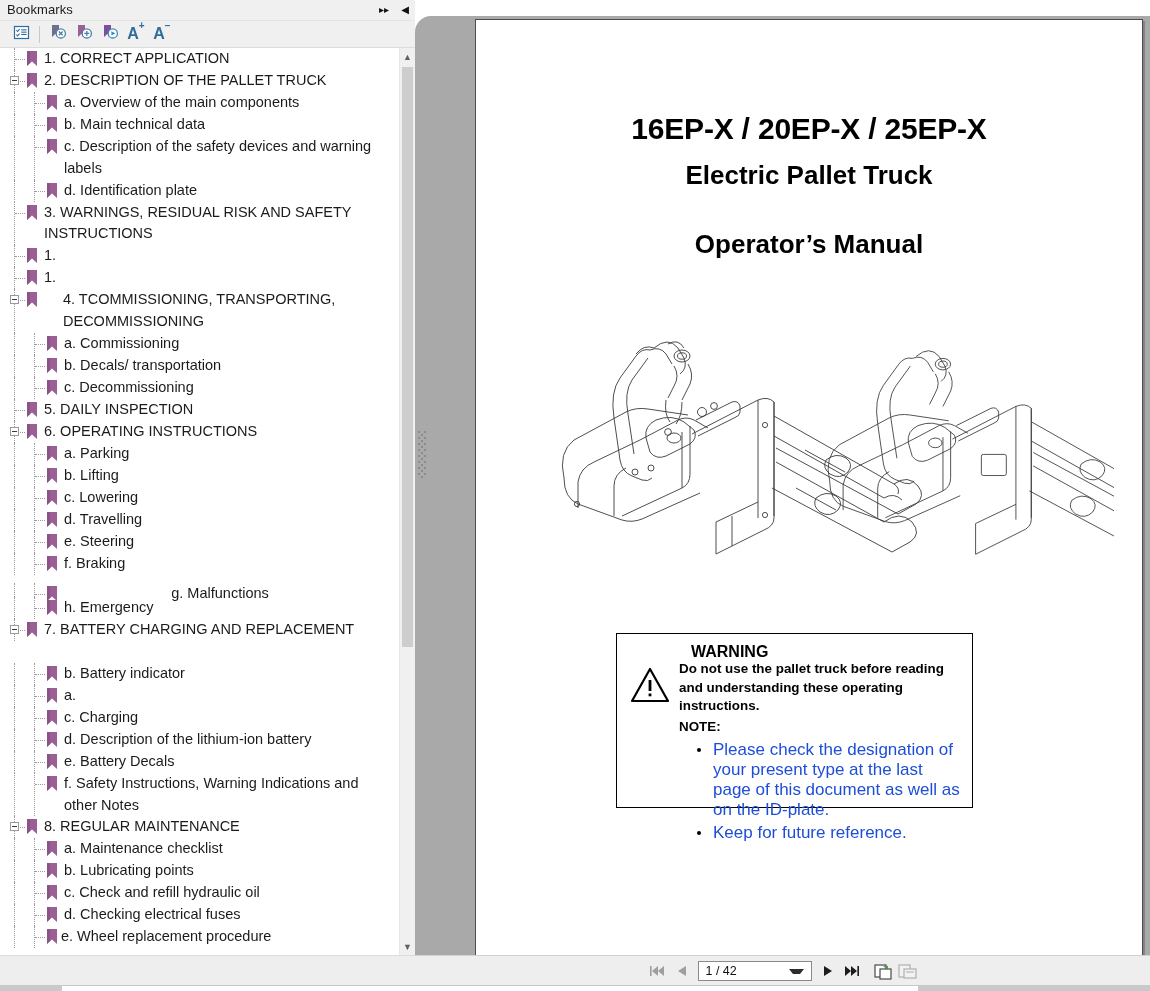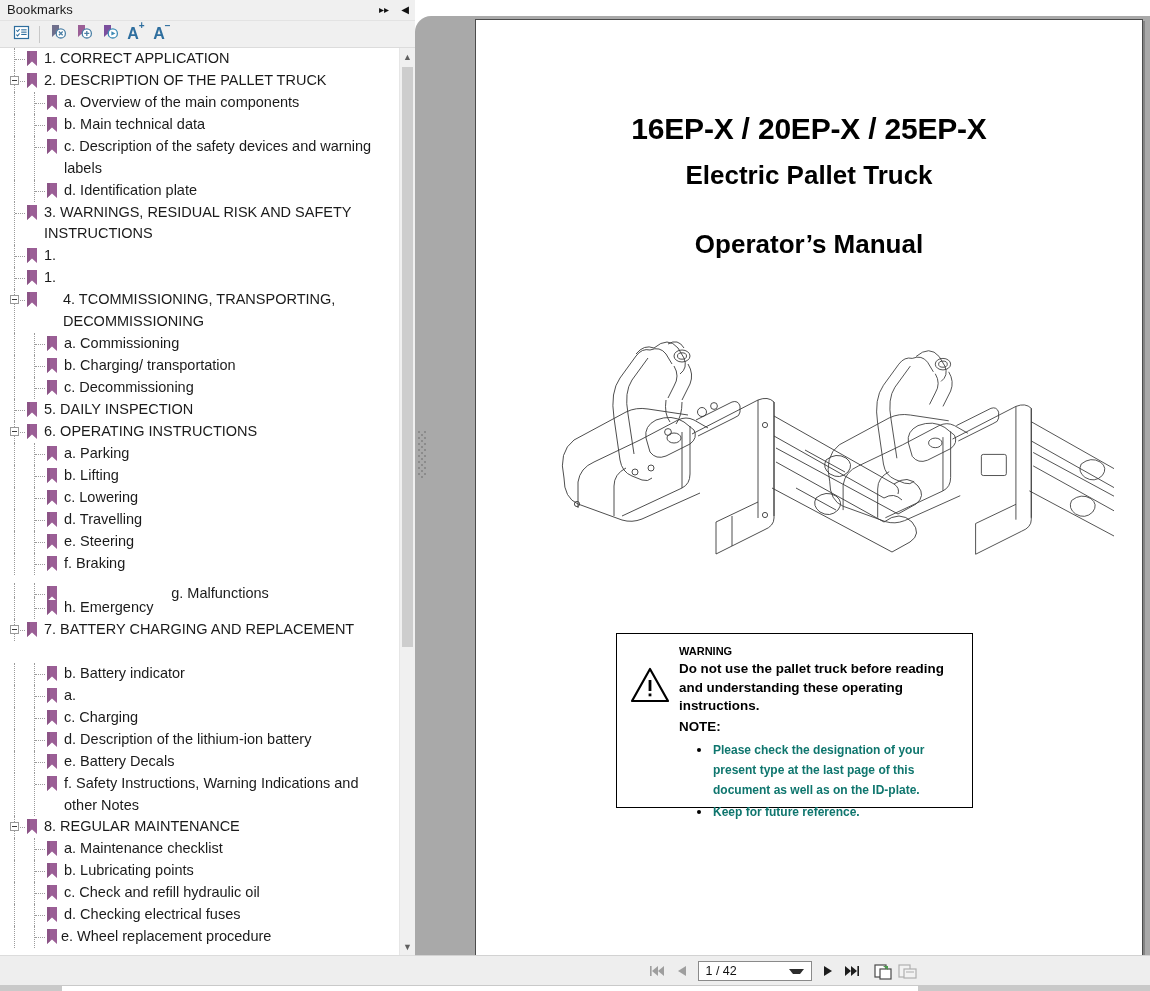--- a/index.html
+++ b/index.html
@@ -51,25 +51,25 @@
   .page{position:absolute;left:60px;top:3px;width:668px;height:947px;background:#fff;
         border:1px solid #4c4c4c;box-sizing:border-box;box-shadow:2px 2px 0 rgba(0,0,0,.22);}
   .pg-title1{position:absolute;left:0;right:0;top:92px;text-align:center;font-size:30px;font-weight:bold;color:#000;letter-spacing:-.2px;}
   .pg-title2{position:absolute;left:0;right:0;top:140px;text-align:center;font-size:26px;font-weight:bold;color:#000;}
   .pg-title3{position:absolute;left:0;right:0;top:209px;text-align:center;font-size:26px;font-weight:bold;color:#000;}
   .art{position:absolute;left:30px;top:290px;width:608px;height:250px;}
 
   .warnbox{position:absolute;left:140px;top:613px;width:357px;height:175px;border:1.6px solid #000;background:#fff;box-sizing:border-box;}
   .warn-tri{position:absolute;left:13px;top:33px;width:40px;height:36px;}
   .warn-body{position:absolute;left:62px;top:9px;right:8px;}
-  .warn-h{font-size:11px;font-weight:bold;color:#000;line-height:17px;}
+  .warn-h{font-size:16px;font-weight:bold;color:#000;line-height:17px;margin-left:12px;}
   .warn-p{font-size:13.4px;font-weight:bold;color:#000;line-height:18.5px;}
   .warn-note{font-size:13.4px;font-weight:bold;color:#000;line-height:20px;margin-top:1px;}
   .warn-ul{margin:3px 0 0 0;padding-left:34px;list-style:none;}
-  .warn-ul li{position:relative;font-size:12px;font-weight:bold;color:#0f766e;line-height:20.3px;margin-bottom:2px;}
+  .warn-ul li{position:relative;font-size:17px;font-weight:normal;color:#1d4ed8;line-height:20.3px;margin-bottom:2px;}
   .warn-ul li::before{content:"";position:absolute;left:-16px;top:8px;width:4px;height:4px;border-radius:50%;background:#000;}
 
   
   .navbar{position:absolute;left:415px;top:955px;width:735px;height:30px;background:#eeeeee;
           border-top:1px solid #d2d2d2;display:flex;align-items:center;justify-content:center;gap:0px;}
   .nav-btn{width:24px;height:22px;display:flex;align-items:center;justify-content:center;color:#1c1c1c;}
   .nav-btn.dim{color:#9e9e9e;}
   .pagebox{width:114px;height:20px;border:1px solid #8a8a8a;background:#fff;box-sizing:border-box;
            display:flex;align-items:center;position:relative;margin:0 4px;}
   .pagebox span{font-size:12.5px;color:#111;padding-left:7px;}
@@ -279,21 +279,21 @@
         <div class="bm-row" style="position: absolute; left: 0px; top: 306.8px; width: 399px; height: 22px;">
           <div class="dots" style="left: 14px; top: 0px; height: 22px;"></div>
           <div class="dots" style="left: 34px; top: 0px; height: 22px;"></div>
           <div class="dotsh" style="left: 35px; top: 11px; width: 10px;"></div>
           <span class="bmicon" style="position: absolute; left: 46px; top: 3px;">
             <svg width="13" height="16" viewBox="0 0 13 16">
               <path d="M1 0 h10 v15 l-5 -4.6 l-5 4.6 z" fill="#9b5f96"></path>
               <path d="M1 0 h3 v12.2 l-3 2.8 z" fill="#7e4a7a" opacity=".55"></path>
             </svg>
           </span>
-          <div class="bm-label" style="position: absolute; left: 64px; top: 0px; width: 312px;">b.  Charging/ transportation</div>
+          <div class="bm-label" style="position: absolute; left: 64px; top: 0px; width: 312px;">b.  Decals/ transportation</div>
         </div>
         <div class="bm-row" style="position: absolute; left: 0px; top: 328.8px; width: 399px; height: 22px;">
           <div class="dots" style="left: 14px; top: 0px; height: 22px;"></div>
           <div class="dots" style="left: 34px; top: 0px; height: 22px;"></div>
           <div class="dotsh" style="left: 35px; top: 11px; width: 10px;"></div>
           <span class="bmicon" style="position: absolute; left: 46px; top: 3px;">
             <svg width="13" height="16" viewBox="0 0 13 16">
               <path d="M1 0 h10 v15 l-5 -4.6 l-5 4.6 z" fill="#9b5f96"></path>
               <path d="M1 0 h3 v12.2 l-3 2.8 z" fill="#7e4a7a" opacity=".55"></path>
             </svg>

